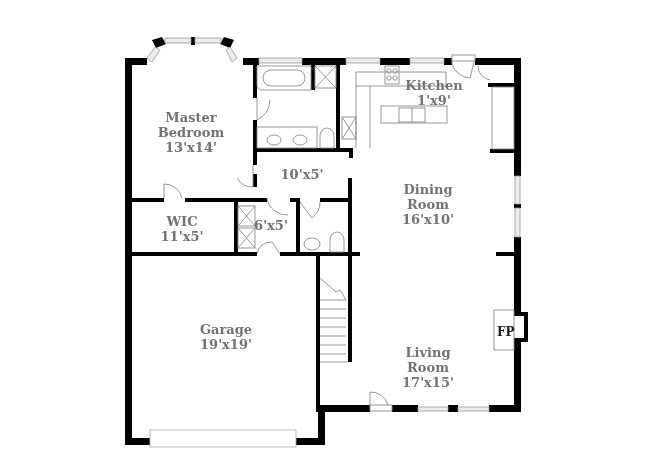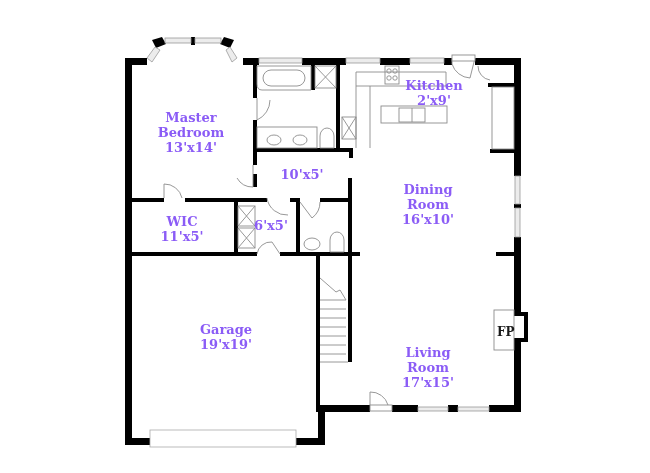--- a/index.html
+++ b/index.html
@@ -9,21 +9,21 @@
     .win { fill: #ececec; stroke: #9a9a9a; stroke-width: 0.8; }
     .fix { fill: none; stroke: #8c8c8c; stroke-width: 0.9; }
     .fixw { fill: #ffffff; stroke: #8c8c8c; stroke-width: 0.9; }
     .door { fill: none; stroke: #8c8c8c; stroke-width: 0.9; }
     .lbl {
       position: absolute;
       font-family: "DejaVu Serif", "Liberation Serif", serif;
       font-weight: bold;
       font-size: 13px;
       line-height: 15px;
-      color: #8b5cf6;
+      color: #737373;
       text-align: center;
       white-space: nowrap;
       transform: translateX(-50%);
     }
     .lbl span { display: block; }
     .fp {
       position: absolute;
       font-family: "DejaVu Serif", "Liberation Serif", serif;
       font-weight: bold;
       font-size: 12px;
@@ -215,21 +215,21 @@
 </svg>
 
 <div class="lbl" style="left:191px; top:110px;">
   <span>Master</span>
   <span>Bedroom</span>
   <span>13'x14'</span>
 </div>
 
 <div class="lbl" style="left:434px; top:78px;">
   <span>Kitchen</span>
-  <span>2'x9'</span>
+  <span>1'x9'</span>
 </div>
 
 <div class="lbl" style="left:302px; top:167px;">
   <span>10'x5'</span>
 </div>
 
 <div class="lbl" style="left:182px; top:214px;">
   <span>WIC</span>
   <span>11'x5'</span>
 </div>

